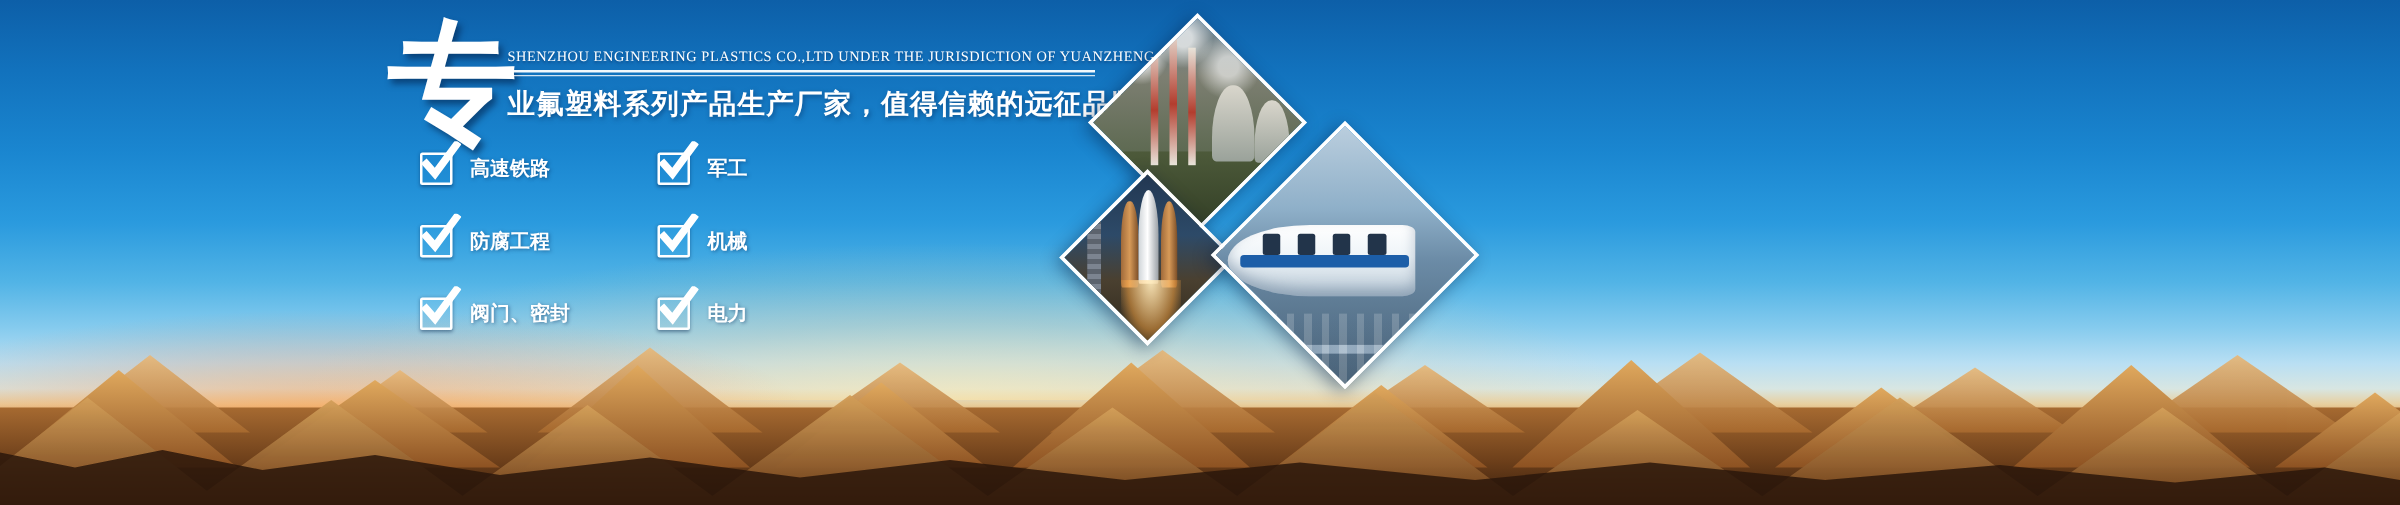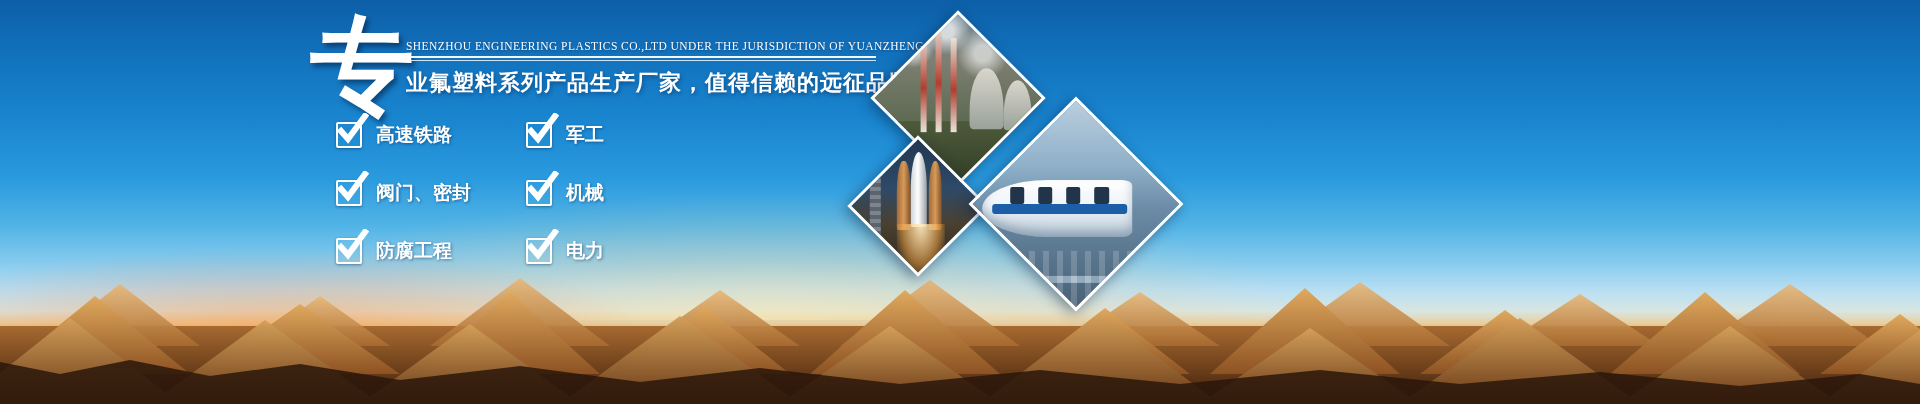--- a/index.html
+++ b/index.html
@@ -88,21 +88,21 @@
     border:2px solid #ffffff; border-radius:2px;
     box-shadow:0 1px 3px rgba(0,30,70,.45);
   }
   .feat-box .tick {
     position:absolute; left:-3px; top:-11px;
     width:34px; height:34px;
   }
   .feat-label {
     margin-left:14px;
     font-family:Liberation Serif, serif;
-    font-size:19px; font-weight:bold; color:#ffffff;
+    font-size:16px; font-weight:bold; color:#ffffff;
     white-space:nowrap;
     text-shadow:1px 1px 3px rgba(0,40,90,.5);
   }
 
   
   .tiles { position:absolute; left:820px; top:28px; width:420px; height:280px; }
   .tile {
     position:absolute;
     transform:rotate(45deg);
     border:3px solid #ffffff;
@@ -288,30 +288,30 @@
         <span class="feat-label">高速铁路</span>
       </div>
 
 
       <div class="feat-item">
         <div class="feat-box">
           <svg class="tick" viewBox="0 0 34 34">
             <path d="M6 18 L13 26 L30 3" fill="none" stroke="#ffffff" stroke-width="6" stroke-linecap="square" stroke-linejoin="miter"></path>
           </svg>
         </div>
+        <span class="feat-label">防腐工程</span>
+      </div>
+
+      <div class="feat-item">
+        <div class="feat-box">
+          <svg class="tick" viewBox="0 0 34 34">
+            <path d="M6 18 L13 26 L30 3" fill="none" stroke="#ffffff" stroke-width="6" stroke-linecap="square" stroke-linejoin="miter"></path>
+          </svg>
+        </div>
         <span class="feat-label">阀门、密封</span>
-      </div>
-
-      <div class="feat-item">
-        <div class="feat-box">
-          <svg class="tick" viewBox="0 0 34 34">
-            <path d="M6 18 L13 26 L30 3" fill="none" stroke="#ffffff" stroke-width="6" stroke-linecap="square" stroke-linejoin="miter"></path>
-          </svg>
-        </div>
-        <span class="feat-label">防腐工程</span>
       </div>
     </div>
 
     <div class="feat-col col-2">
       <div class="feat-item">
         <div class="feat-box">
           <svg class="tick" viewBox="0 0 34 34">
             <path d="M6 18 L13 26 L30 3" fill="none" stroke="#ffffff" stroke-width="6" stroke-linecap="square" stroke-linejoin="miter"></path>
           </svg>
         </div>

